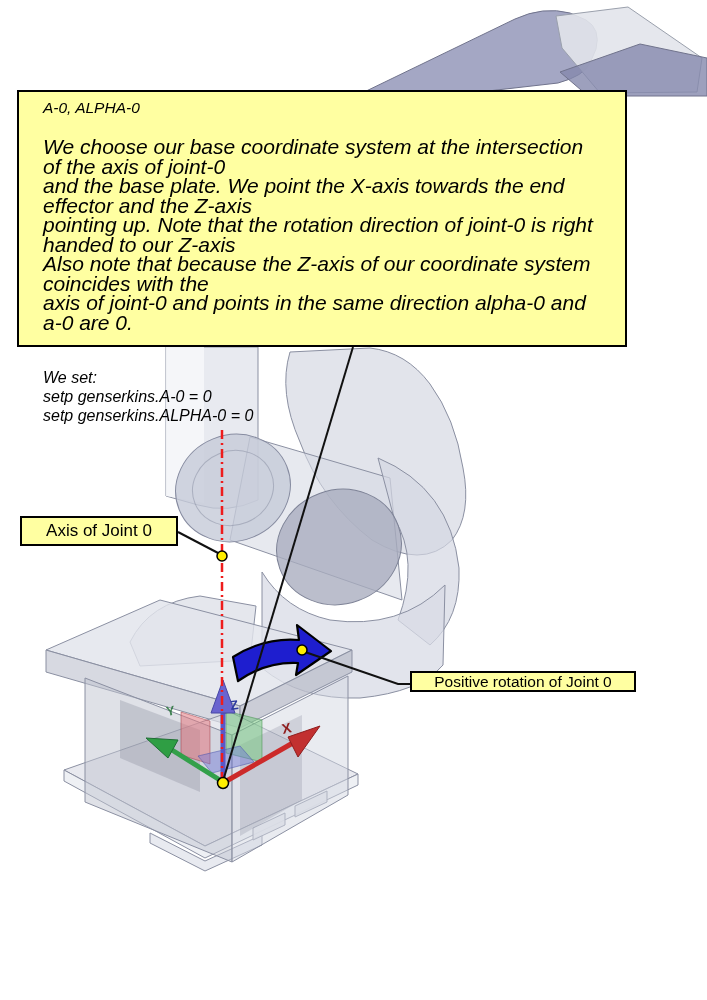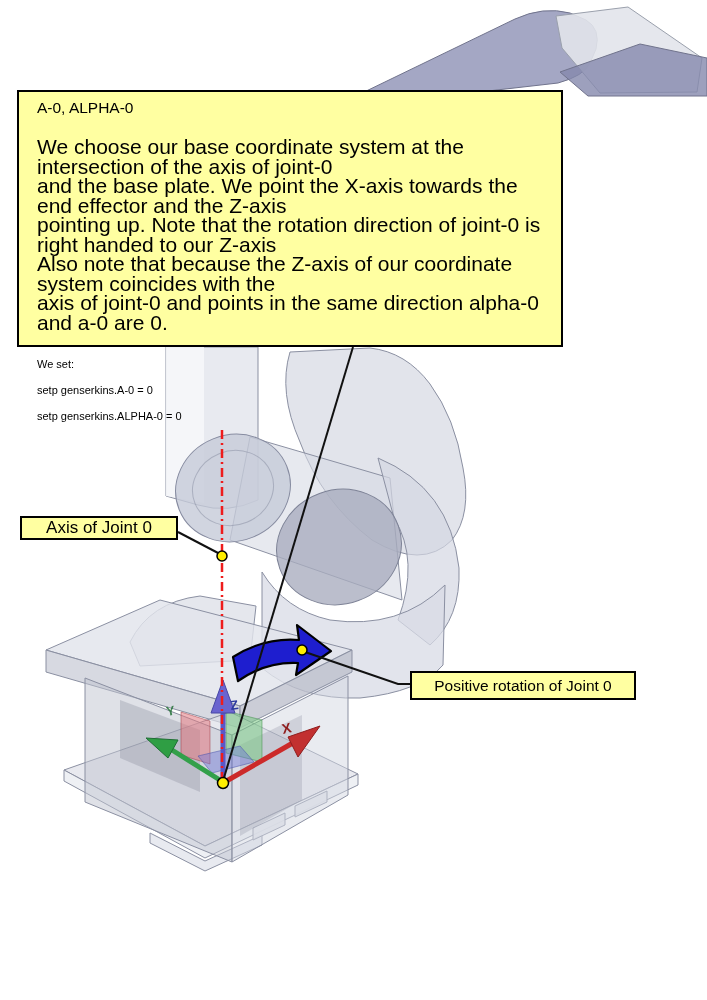--- a/index.html
+++ b/index.html
@@ -2,33 +2,33 @@
 <html><head>
 <meta charset="utf-8">
 <style>
   html,body{margin:0;padding:0;background:#fff;}
   .stage{
     position:relative;width:707px;height:1000px;background:#ffffff;
     font-family:"Liberation Sans",sans-serif;overflow:hidden;
   }
   .layer{position:absolute;left:0;top:0;width:707px;height:1000px;}
   .info-box{
-    position:absolute;left:17px;top:90px;width:546px;height:257px;
+    position:absolute;left:17px;top:90px;width:610px;height:257px;
     background:#FFFFA1;border:2px solid #000;box-sizing:border-box;
-    padding:6px 18px;color:#000;
+    padding:6px 24px;color:#000;font-style:italic;
   }
   .info-title{font-size:15.5px;line-height:20px;margin-bottom:19px;}
   .info-body{font-size:21px;line-height:19.5px;white-space:pre-line;}
-  .info-settings{font-size:11px;line-height:26px;white-space:pre-line;margin-top:19px;}
+  .info-settings{font-size:16px;line-height:19px;white-space:pre-line;margin-top:36px;}
   .callout{
     position:absolute;background:#FFFFA1;border:2px solid #000;box-sizing:border-box;
     color:#000;display:flex;align-items:center;justify-content:center;white-space:nowrap;
   }
-  .callout-axis{left:20px;top:516px;width:158px;height:24px;font-size:17px;}
-  .callout-rotation{left:410px;top:671px;width:226px;height:29px;font-size:15.5px;}
+  .callout-axis{left:20px;top:516px;width:158px;height:30px;font-size:17px;}
+  .callout-rotation{left:410px;top:671px;width:226px;height:21px;font-size:15.5px;}
 </style>
 </head>
 <body>
 
 <div class="stage">
 
   <svg class="layer" viewBox="0 0 707 1000">
 
     <g stroke="#8b90a2" stroke-width="1" stroke-linejoin="round">
 

